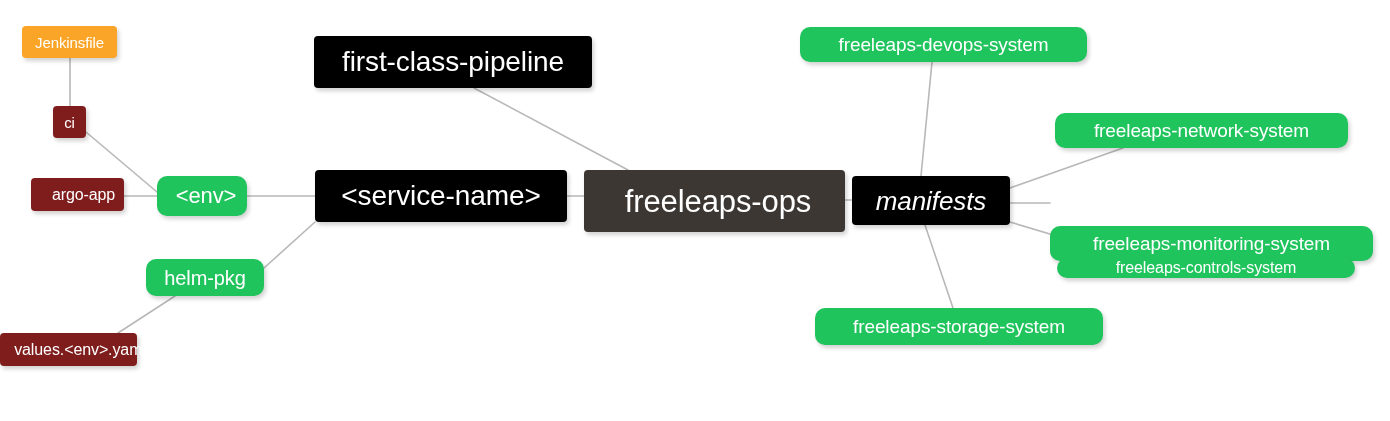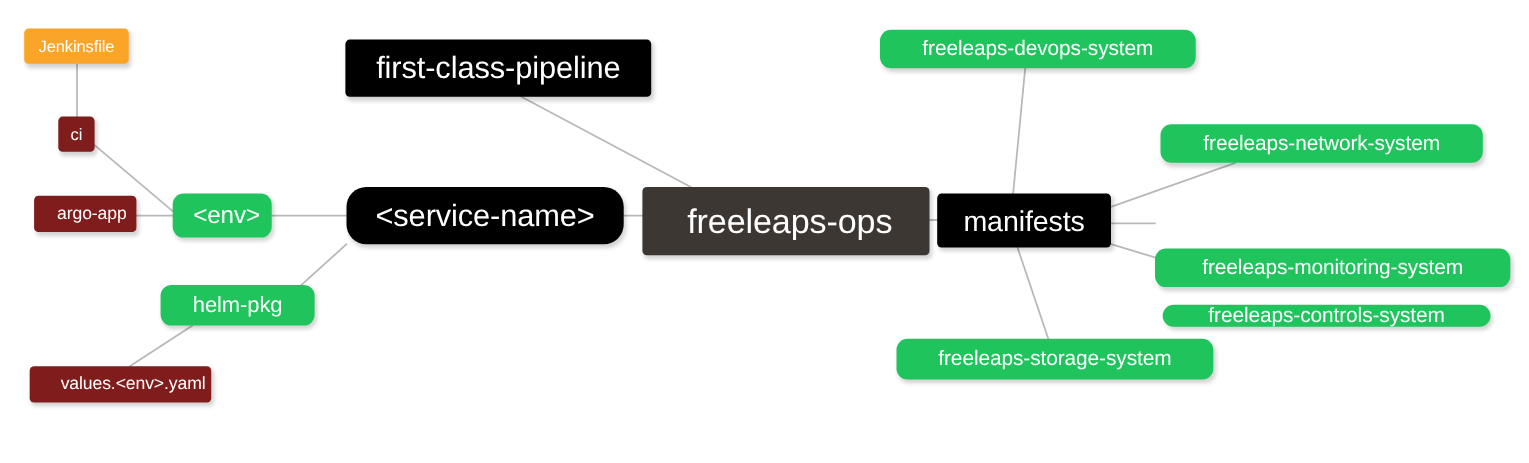--- a/index.html
+++ b/index.html
@@ -88,47 +88,47 @@
       </div>
       <div class="mm-node node-red" style="left: 53px; top: 106px; width: 33px; height: 32px; font-size: 15px;">
         <span class="mm-label">ci</span>
       </div>
       <div class="mm-node node-red" style="left: 31px; top: 178px; width: 93px; height: 33px; font-size: 16px; padding-left: 24px;">
         <span class="mm-label">argo-app</span>
       </div>
       <div class="mm-node node-green" style="left: 157px; top: 176px; width: 90px; height: 40px; font-size: 22px; padding-left: 20px;">
         <span class="mm-label">&lt;env&gt;</span>
       </div>
-      <div class="mm-node node-green" style="left: 146px; top: 259px; width: 140px; height: 37px; font-size: 20px;">
+      <div class="mm-node node-green" style="left: 146px; top: 259px; width: 118px; height: 37px; font-size: 20px;">
         <span class="mm-label">helm-pkg</span>
       </div>
-      <div class="mm-node node-red" style="left: 27px; top: 333px; width: 165px; height: 33px; font-size: 16px; padding-left: 35px;">
+      <div class="mm-node node-red" style="left: 0; top: 333px; width: 137px; height: 33px; font-size: 16px; padding-left: 35px;">
         <span class="mm-label">values.&lt;env&gt;.yaml</span>
       </div>
       <div class="mm-node node-blue" style="left: 314px; top: 36px; width: 278px; height: 52px; font-size: 28px;">
         <span class="mm-label">first-class-pipeline</span>
       </div>
-      <div class="mm-node node-blue" style="left: 315px; top: 170px; width: 252px; height: 52px; font-size: 28px; border-radius: 18px;">
+      <div class="mm-node node-blue" style="left: 315px; top: 170px; width: 252px; height: 52px; font-size: 28px;">
         <span class="mm-label">&lt;service-name&gt;</span>
       </div>
       <div class="mm-node node-root" style="left: 584px; top: 170px; width: 261px; height: 62px; font-size: 31px; padding-left: 19px;">
         <span class="mm-label">freeleaps-ops</span>
       </div>
-      <div class="mm-node node-blue" style="left: 852px; top: 176px; width: 158px; height: 49px; font-size: 26px;">
+      <div class="mm-node node-blue" style="left: 852px; top: 176px; width: 158px; height: 49px; font-size: 26px; font-style: italic;">
         <span class="mm-label">manifests</span>
       </div>
       <div class="mm-node node-green" style="left: 800px; top: 27px; width: 287px; height: 35px; font-size: 19px;">
         <span class="mm-label">freeleaps-devops-system</span>
       </div>
       <div class="mm-node node-green" style="left: 1055px; top: 113px; width: 293px; height: 35px; font-size: 19px;">
         <span class="mm-label">freeleaps-network-system</span>
       </div>
       <div class="mm-node node-green" style="left: 1050px; top: 187px; width: 323px; height: 35px; font-size: 19px; margin-top: 39px;">
         <span class="mm-label">freeleaps-monitoring-system</span>
       </div>
-      <div class="mm-node node-green" style="left: 1057px; top: 258px; width: 298px; height: 20px; font-size: 19px; margin-top: 19px;">
+      <div class="mm-node node-green" style="left: 1057px; top: 258px; width: 298px; height: 20px; font-size: 16px;">
         <span class="mm-label">freeleaps-controls-system</span>
       </div>
       <div class="mm-node node-green" style="left: 815px; top: 308px; width: 288px; height: 37px; font-size: 19px;">
         <span class="mm-label">freeleaps-storage-system</span>
       </div>
     </div>
 </div>
 
 </body></html>

